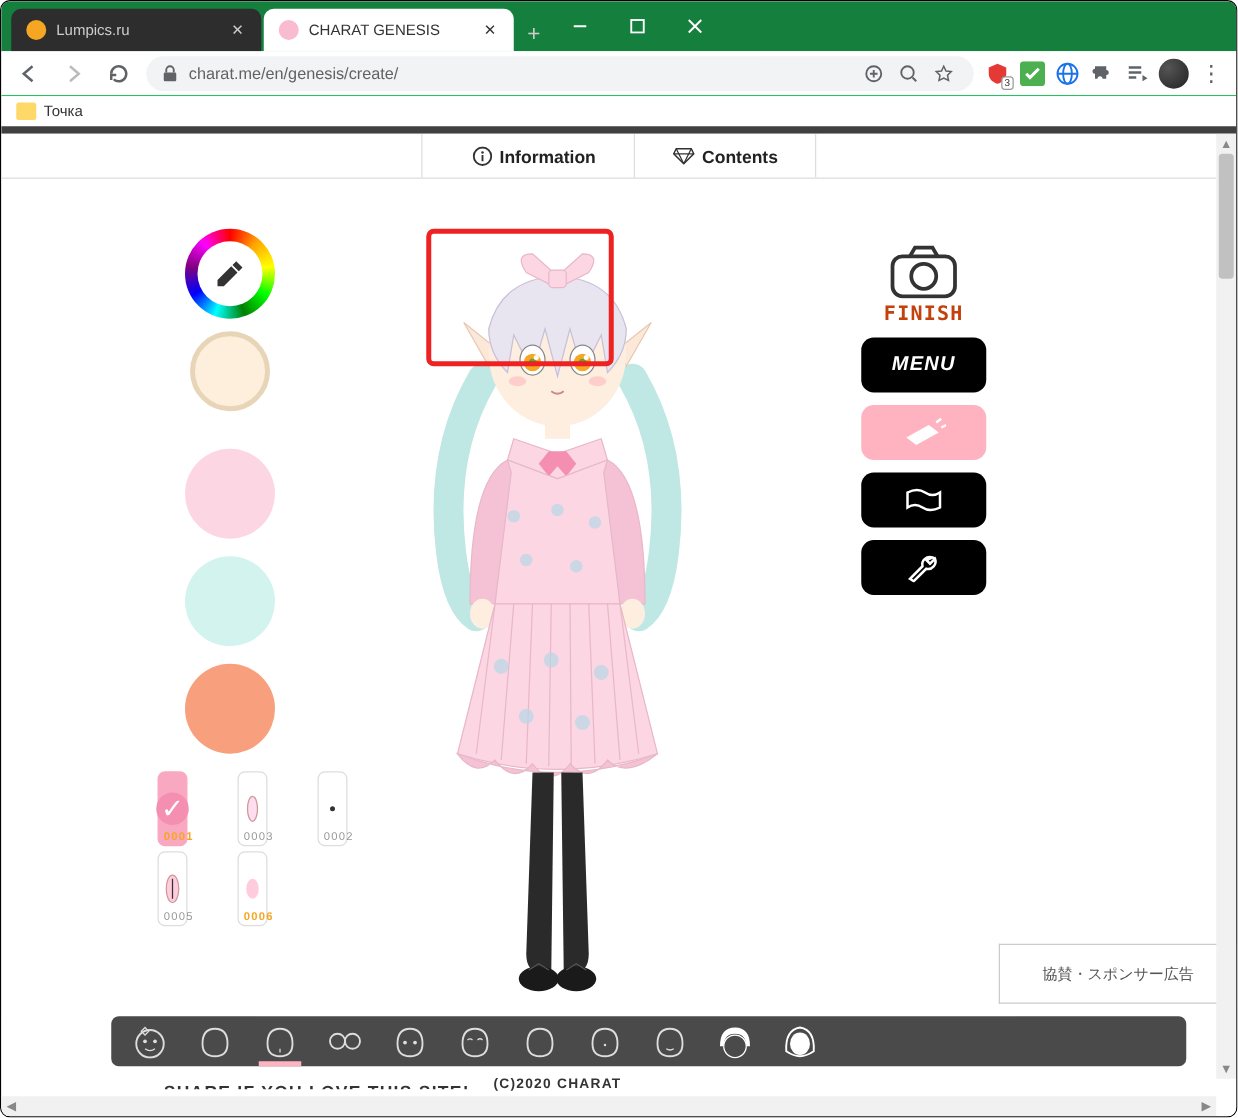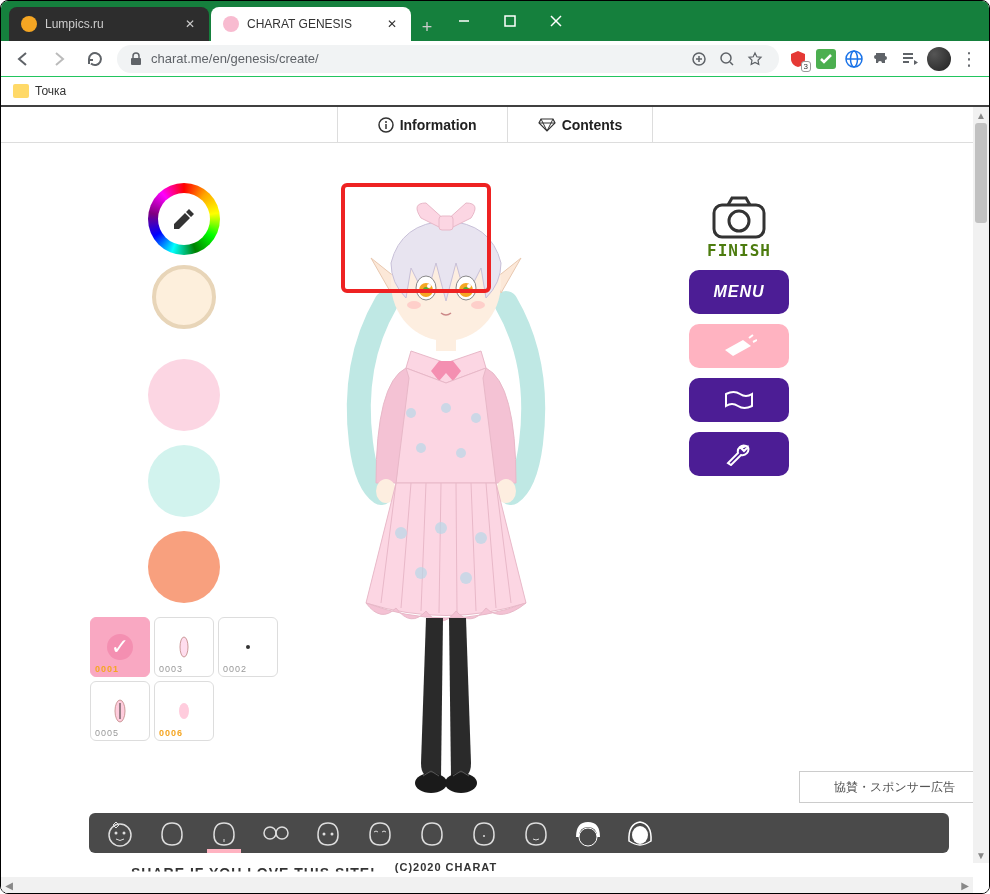--- a/index.html
+++ b/index.html
@@ -22,69 +22,69 @@
 .nav-btn.disabled { color: #bbb; }
 .addressbar { flex: 1; height: 28px; background: #f1f3f4; border-radius: 14px; display: flex; align-items: center; padding: 0 12px; color: #5f6368; font-size: 13px; gap: 8px; }
 .addressbar .lock { width: 14px; height: 14px; }
 .addr-actions { display: flex; align-items: center; gap: 4px; margin-left: auto; }
 .addr-action { width: 24px; height: 24px; display: flex; align-items: center; justify-content: center; color: #5f6368; }
 .ext-row { display: flex; align-items: center; gap: 6px; }
 .ext-icon { width: 22px; height: 22px; display: flex; align-items: center; justify-content: center; }
 .avatar-ext { width: 24px; height: 24px; border-radius: 50%; background: radial-gradient(circle at 30% 30%, #555, #222); }
 .menu-dots { width: 24px; height: 24px; display: flex; align-items: center; justify-content: center; color: #5f6368; font-size: 18px; }
 
-.bookmarks-row { height: 30px; background: #fff; display: flex; align-items: center; padding: 0 12px; gap: 6px; border-bottom: 2px solid #404040; font-size: 12px; color: #333; }
+.bookmarks-row { height: 30px; background: #fff; display: flex; align-items: center; padding: 0 12px; gap: 6px; border-bottom: 6px solid #404040; font-size: 12px; color: #333; }
 .bookmark-folder { width: 16px; height: 14px; background: #ffd968; border-radius: 2px; }
 
 
 .page { flex: 1; background: #fff; position: relative; overflow: hidden; }
 .page-inner { position: absolute; inset: 0; }
 
 .top-tabs { display: flex; justify-content: center; gap: 0; height: 36px; border-bottom: 1px solid #ddd; }
 .top-tab { display: flex; align-items: center; gap: 6px; padding: 0 30px; font-size: 14px; color: #222; font-weight: bold; border-right: 1px solid #ddd; }
 .top-tab:first-child { border-left: 1px solid #ddd; padding-left: 40px; }
 
 .editor-area { position: relative; height: calc(100% - 36px); }
 
 
 .left-col { position: absolute; left: 88px; top: 40px; width: 190px; display: flex; flex-direction: column; align-items: center; }
 .picker-wheel { width: 72px; height: 72px; border-radius: 50%; background: conic-gradient(red,orange,yellow,lime,green,cyan,blue,purple,magenta,red); position: relative; margin-bottom: 10px; }
 .picker-wheel::after { content:""; position:absolute; inset:10px; background:#fff; border-radius:50%; }
 .picker-dropper { position: absolute; inset: 0; display:flex; align-items:center; justify-content:center; font-size: 28px; z-index:1; }
 .skin-swatch { width: 64px; height: 64px; border-radius: 50%; background: #fdefdc; border: 4px solid #e8d5b8; margin-bottom: 30px; }
 .color-swatch { width: 72px; height: 72px; border-radius: 50%; margin-bottom: 14px; }
 .item-grid { display: grid; grid-template-columns: repeat(3, 60px); grid-auto-rows: 60px; gap: 4px; }
-.item-cell { border: 1px solid #ddd; border-radius: 6px; background: #fff; position: relative; display:flex; align-items:center; justify-content:center; font-size: 18px; }
+.item-cell { border: 1px solid #ddd; border-radius: 6px; background: #fff; position: relative; display:flex; align-items:center; justify-content:center; font-size: 18px; margin-left: 36px; }
 .item-cell.selected { background: #f9a8c2; border-color: #f9a8c2; }
 .item-cell.selected::after { content:"✓"; color:#fff; font-size: 22px; position:absolute; top:50%; left:50%; transform:translate(-50%,-50%); background:#f48fb1; width:26px; height:26px; border-radius:50%; display:flex; align-items:center; justify-content:center; }
 .item-id { position: absolute; bottom: 2px; left: 4px; font-size: 9px; color: #999; letter-spacing:1px; }
 .item-id.hl { color: #f5a623; font-weight: bold; }
 
 
 .character-area { position: absolute; left: 280px; top: 40px; width: 330px; height: 640px; display:flex; flex-direction:column; align-items:center; }
 .highlight-box { position: absolute; top: 0; left: 60px; width: 150px; height: 110px; border: 4px solid #e22; border-radius: 6px; z-index: 5; }
 .char-svg { width: 100%; height: 100%; }
 .copyright { font-size: 11px; letter-spacing: 1px; color: #333; font-weight: bold; position: absolute; bottom: -50px; left: 50%; transform: translateX(-50%); }
 
 
 .right-col { position: absolute; right: 200px; top: 50px; width: 100px; display:flex; flex-direction:column; align-items:center; gap: 10px; }
-.finish-btn { display:flex; flex-direction:column; align-items:center; gap: 2px; color:#4d7c0f; }
+.finish-btn { display:flex; flex-direction:column; align-items:center; gap: 2px; color:#c2410c; }
 .finish-label { font-family: monospace; font-weight: bold; font-size: 16px; letter-spacing: 1px; }
 .btn-pill { width: 100px; height: 44px; border-radius: 10px; display:flex; align-items:center; justify-content:center; }
-.btn-dark { background: #4c1d95; color:#fff; }
+.btn-dark { background: #000000; color:#fff; }
 .btn-pink { background: #ffb3c1; color:#fff; }
 .btn-txt { font-weight: bold; font-size: 16px; letter-spacing: 1px; font-style: italic; }
 
 
 .cat-bar { position: absolute; left: 88px; right: 40px; bottom: 40px; height: 40px; background: #4a4a4a; border-radius: 6px; display:flex; align-items:center; padding: 0 10px; gap: 10px; }
 .cat-icon { width: 42px; height: 36px; display:flex; align-items:center; justify-content:center; color:#ddd; position:relative; }
 .cat-icon.active::after { content:""; position:absolute; bottom:-2px; left:4px; right:4px; height:4px; background:#ffb3c1; }
 
 
-.ad-box { position: absolute; right: 0; bottom: 90px; width: 190px; height: 32px; border: 1px solid #ccc; border-right:none; display:flex; align-items:center; justify-content:center; font-size: 12px; color:#555; background:#fff; }
+.ad-box { position: absolute; right: 0; bottom: 90px; width: 190px; height: 48px; border: 1px solid #ccc; border-right:none; display:flex; align-items:center; justify-content:center; font-size: 12px; color:#555; background:#fff; }
 .bottom-truncated { position: absolute; left: 130px; bottom: 12px; color: #333; font-size: 14px; font-weight: bold; letter-spacing: 1px; }
 .scroll-v { position:absolute; right:0; top:0; bottom:30px; width:16px; background:#f1f1f1; }
 .scroll-v .thumb { position:absolute; top:0; left:2px; right:2px; height:100px; background:#c1c1c1; border-radius:3px; }
 .scroll-v .arrow { position:absolute; left:0; right:0; height:16px; display:flex; align-items:center; justify-content:center; color:#888; font-size:10px; }
 .scroll-h { position:absolute; left:0; right:16px; bottom:0; height:16px; background:#f1f1f1; }
 .scroll-h .arrow { position:absolute; top:0; bottom:0; width:16px; display:flex; align-items:center; justify-content:center; color:#888; font-size:10px; }
 </style>
 </head>
 <body>
 

